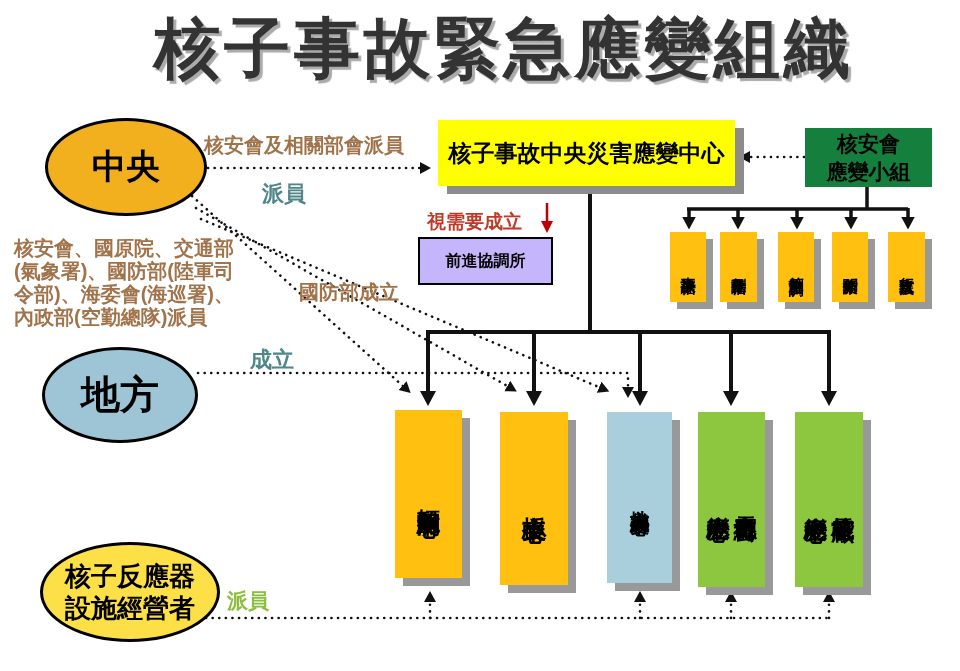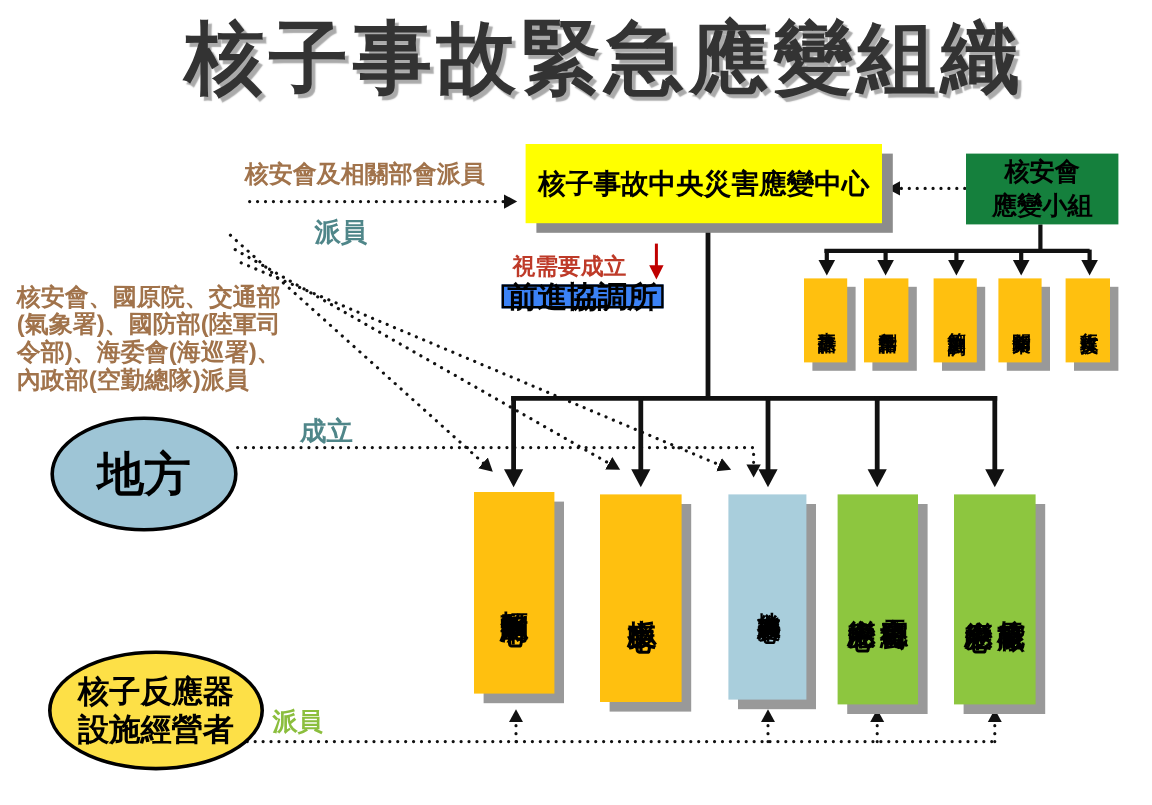--- a/index.html
+++ b/index.html
@@ -13,22 +13,22 @@
   #central-ellipse{left:45px;top:118px;width:162px;height:98px;background:#F2AF1E;font-size:34px;}
   #local-ellipse{left:42px;top:347px;width:156px;height:96px;background:#9EC5D6;font-size:39px;}
   #operator-ellipse{left:40px;top:542px;width:180px;height:100px;background:#fde047;font-size:26px;
                     line-height:1.25;white-space:pre-line;text-align:center;}
   .boxnode{display:flex;align-items:center;justify-content:center;text-align:center;
            font-weight:bold;color:#000;box-sizing:border-box;}
   #cderc-box{left:438px;top:120px;width:297px;height:66px;background:#FFFF00;
              box-shadow:9px 8px 0 #8C8C8C;font-size:23px;white-space:nowrap;}
   #nsc-team-box{left:805px;top:128px;width:127px;height:59px;background:#15803d;
                 font-size:21px;line-height:1.3;white-space:pre-line;}
-  #forward-box{left:418px;top:237px;width:135px;height:20px;background:#3b82f6;
-               border:2px solid #000;font-size:25px;white-space:nowrap;}
+  #forward-box{left:418px;top:237px;width:135px;height:48px;background:#c4b5fd;
+               border:2px solid #000;font-size:16px;white-space:nowrap;}
   .vtext{writing-mode:vertical-rl;text-orientation:upright;white-space:pre-line;
          display:flex;align-items:center;justify-content:center;font-weight:bold;color:#000;}
   .team-box{top:232px;width:36px;height:70px;background:#FFC00F;box-shadow:7px 7px 0 #999;
             font-size:15px;line-height:1.1;letter-spacing:1px;}
   .center-box{box-shadow:8px 8px 0 #999;line-height:1.18;letter-spacing:1px;}
   #center-1{left:395px;top:410px;width:67px;height:168px;background:#FFC00F;font-size:23px;}
   #center-2{left:500px;top:412px;width:68px;height:173px;background:#FFC00F;font-size:24px;}
   #center-3{left:607px;top:412px;width:65px;height:171px;background:#A9CEDC;font-size:19px;}
   #center-4{left:698px;top:412px;width:67px;height:175px;background:#8DC63F;font-size:23px;}
   #center-5{left:795px;top:412px;width:68px;height:175px;background:#8DC63F;font-size:23px;}
@@ -93,20 +93,21 @@
       <path d="M206,618 H829"></path>
       <path d="M430,618 V600" marker-end="url(#mSmall)"></path>
       <path d="M640,618 V600" marker-end="url(#mSmall)"></path>
       <path d="M731,618 V600" marker-end="url(#mSmall)"></path>
       <path d="M829,618 V600" marker-end="url(#mSmall)"></path>
     </g>
   </svg>
 
   <div id="title" class="abs">核子事故緊急應變組織</div>
 
+  <div id="central-ellipse" class="abs ellipse">中央</div>
   <div id="local-ellipse" class="abs ellipse">地方</div>
   <div id="operator-ellipse" class="abs ellipse">核子反應器
 設施經營者</div>
 
   <div id="cderc-box" class="abs boxnode">核子事故中央災害應變中心</div>
   <div id="nsc-team-box" class="abs boxnode">核安會
 應變小組</div>
   <div id="forward-box" class="abs boxnode">前進協調所</div>
 
   <div class="abs vtext team-box" style="left:670px;">事故評估</div>
@@ -122,17 +123,18 @@
 應變中心</div>
   <div id="center-5" class="abs vtext center-box">核能電廠
 應變中心</div>
 
   <div id="lbl-top-dispatch" class="abs lbl">核安會及相關部會派員</div>
   <div id="lbl-dispatch" class="abs lbl">派員</div>
   <div id="lbl-agencies" class="abs lbl">核安會、國原院、交通部
 (氣象署)、國防部(陸軍司
 令部)、海委會(海巡署)、
 內政部(空勤總隊)派員</div>
+  <div id="lbl-mnd" class="abs lbl">國防部成立</div>
   <div id="lbl-establish" class="abs lbl">成立</div>
   <div id="lbl-asneeded" class="abs lbl">視需要成立</div>
   <div id="lbl-operator-dispatch" class="abs lbl">派員</div>
 
 </div>
 
 </body></html>

